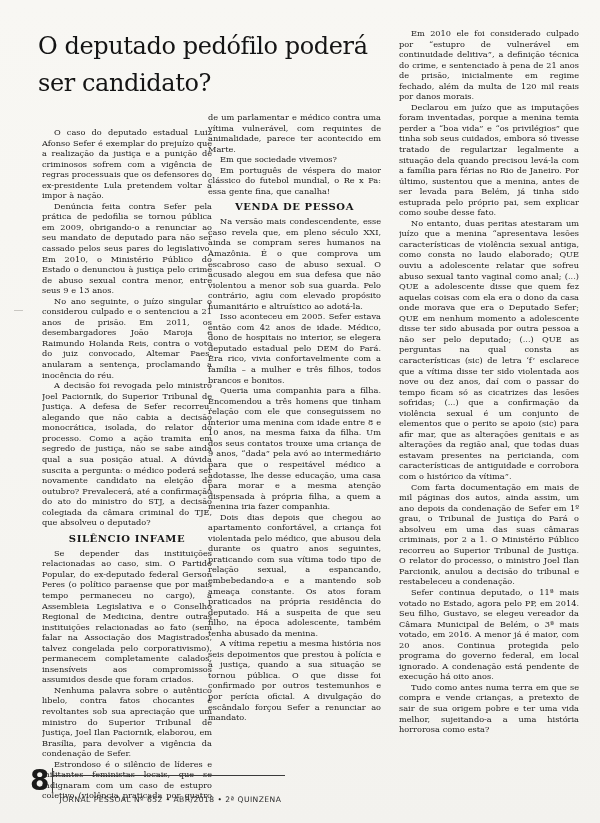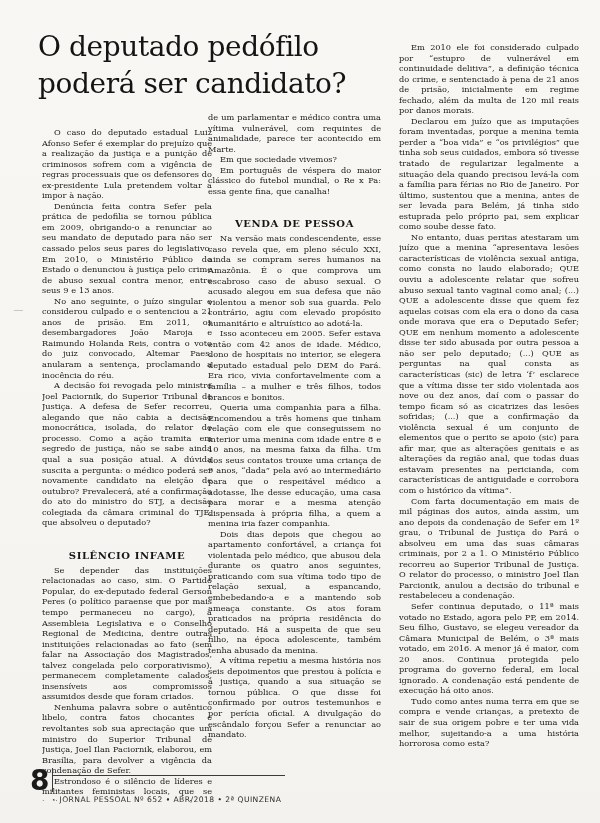--- a/index.html
+++ b/index.html
@@ -18,21 +18,21 @@
     color: #1e1e1e;
   }
   .headline {
     position: absolute;
     left: 38px;
     top: 28px;
     width: 336px;
     margin: 0;
     font-family: "DejaVu Serif", serif;
     font-weight: 500;
-    font-size: 28px;
+    font-size: 24px;
     line-height: 37px;
     letter-spacing: -0.4px;
     color: #141414;
   }
   .col {
     position: absolute;
     overflow: hidden;
     text-align: justify;
     hyphens: auto;
     -webkit-hyphens: auto;
@@ -40,32 +40,32 @@
   .col p {
     margin: 0;
     font-size: 8.2px;
     line-height: 10.55px;
     text-indent: 12px;
     word-spacing: 0.2px;
     color: #222120;
   }
   .col p.cont { text-indent: 0; }
   .col h3 {
-    margin: 22px 0 4px 0;
+    margin: 5px 0 4px 0;
     text-align: center;
     font-family: "DejaVu Serif", serif;
     font-weight: bold;
     font-size: 10px;
     letter-spacing: 0.6px;
     color: #171717;
     text-indent: 0;
   }
   .col1 { left: 42px;  top: 127px; width: 170px; height: 674px; }
   .col2 { left: 208px; top: 112px; width: 173px; height: 662px; }
-  .col3 { left: 399px; top: 42px;  width: 180px; height: 752px; }
+  .col3 { left: 399px; top: 28px;  width: 180px; height: 752px; }
 
   .footer {
     position: absolute;
     left: 30px;
     top: 768px;
     display: flex;
     align-items: flex-start;
   }
   .page-number {
     font-family: "DejaVu Sans", sans-serif;

